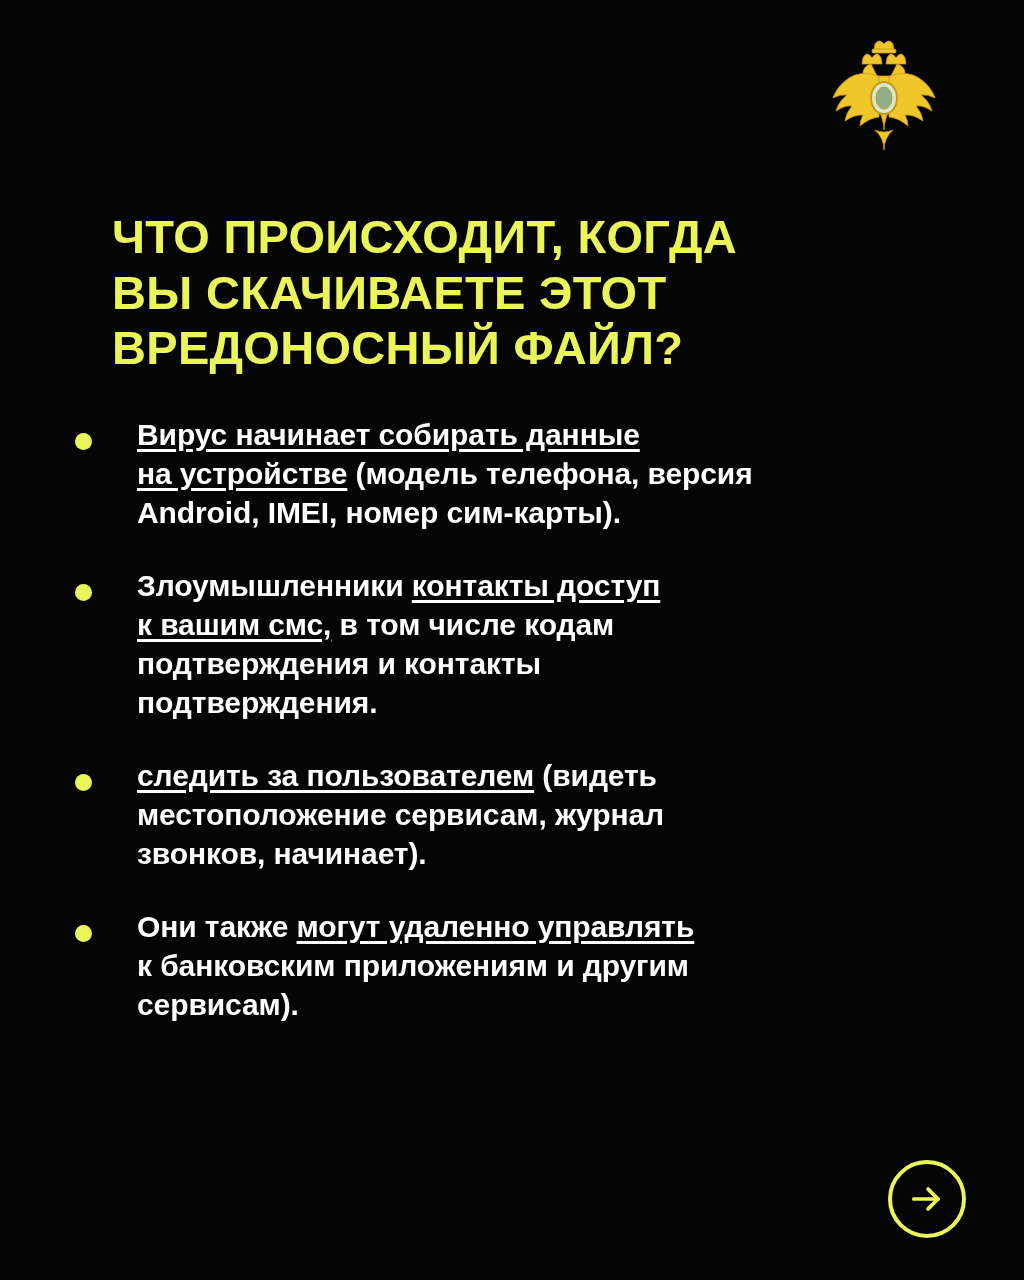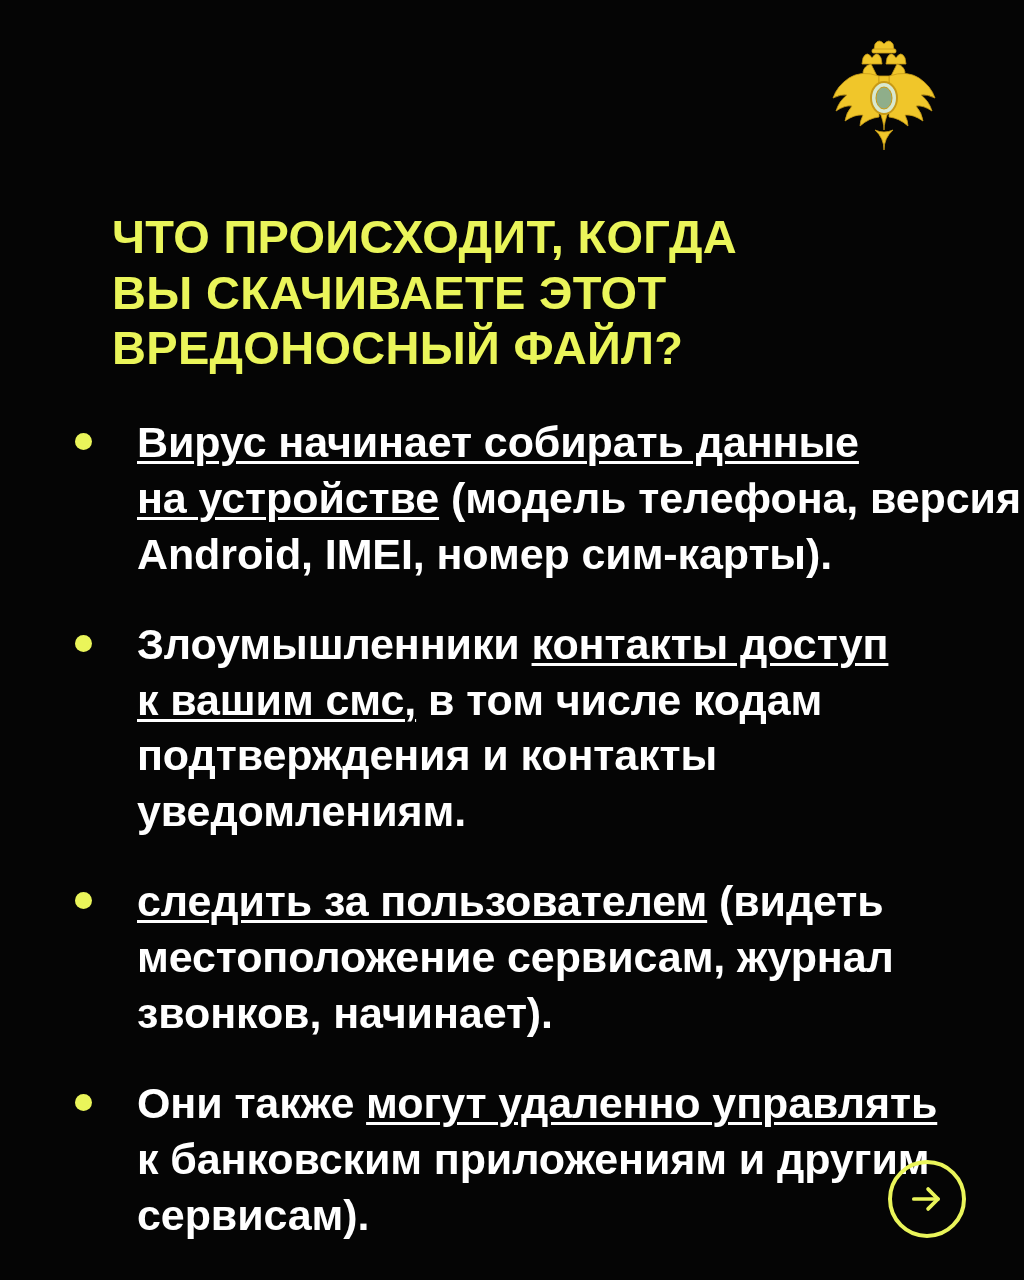--- a/index.html
+++ b/index.html
@@ -61,21 +61,21 @@
     flex: 0 0 auto;
     width: 17px;
     height: 17px;
     border-radius: 50%;
     background: #eaf55a;
     margin-top: 18px;
     margin-right: 45px;
   }
   .bullet-text {
     color: #ffffff;
-    font-size: 43px;
+    font-size: 30px;
     line-height: 1.30;
     font-weight: bold;
     letter-spacing: -0.1px;
   }
   .bullet-text u {
     text-decoration: underline;
     text-decoration-thickness: 2.5px;
     text-underline-offset: 4px;
   }
   .bullet-text .line { display: block; white-space: pre; }
@@ -138,21 +138,21 @@
           <span class="line"><u>на устройстве</u><span> (модель телефона, версия</span></span>
           <span class="line"><span>Android, IMEI, номер сим-карты).</span></span>
         </div>
       </div>
       <div class="bullet-item">
         <span class="dot"></span>
         <div class="bullet-text">
           <span class="line"><span>Злоумышленники </span><u>контакты доступ</u></span>
           <span class="line"><u>к вашим смс,</u><span> в том числе кодам</span></span>
           <span class="line"><span>подтверждения и контакты</span></span>
-          <span class="line"><span>уведомлениям.</span></span>
+          <span class="line"><span>подтверждения.</span></span>
         </div>
       </div>
       <div class="bullet-item">
         <span class="dot"></span>
         <div class="bullet-text">
           <span class="line"><u>следить за пользователем</u><span> (видеть</span></span>
           <span class="line"><span>местоположение сервисам, журнал</span></span>
           <span class="line"><span>звонков, начинает).</span></span>
         </div>
       </div>

